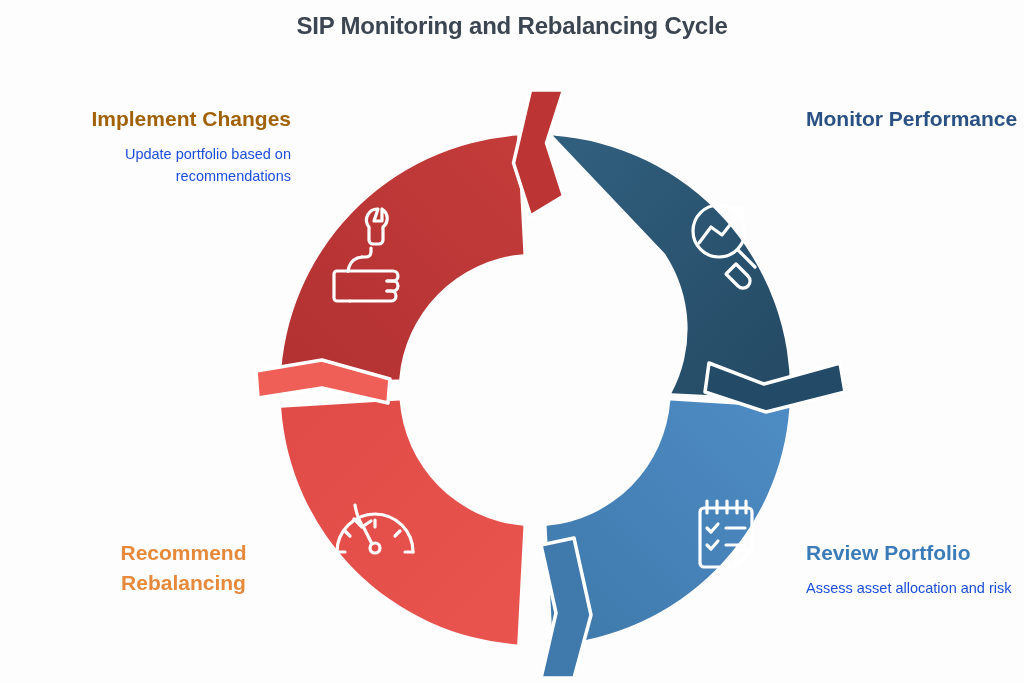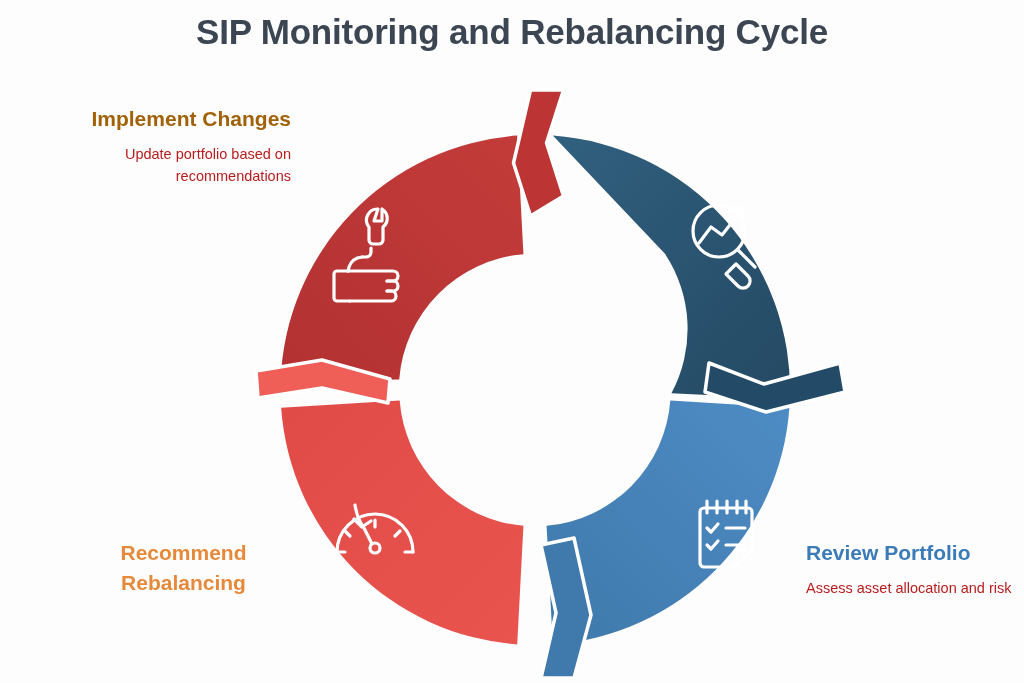--- a/index.html
+++ b/index.html
@@ -13,21 +13,21 @@
     font-family: "Liberation Sans", sans-serif;
     overflow: hidden;
     position: relative;
   }
   #page-title {
     position: absolute;
     top: 12px;
     left: 0;
     width: 1024px;
     text-align: center;
-    font-size: 35px;
+    font-size: 24px;
     font-weight: bold;
     color: #3c4652;
     letter-spacing: -0.2px;
   }
   #cycle-diagram {
     position: absolute;
     left: 0;
     top: 0;
     width: 1024px;
     height: 683px;
@@ -38,21 +38,21 @@
   }
   .label-title {
     font-size: 21px;
     font-weight: bold;
     line-height: 1.42;
     margin: 0 0 10px 0;
   }
   .label-desc {
     font-size: 14.5px;
     line-height: 1.5;
-    color: #b91c1c;
+    color: #1d4ed8;
     margin: 0;
   }
   #label-monitor-performance {
     left: 806px;
     top: 104px;
     text-align: left;
   }
   #label-review-portfolio {
     left: 806px;
     top: 538px;
@@ -247,20 +247,21 @@
              L 337 271
              a 3 3 0 0 0 -3 3
              L 334 298
              a 3 3 0 0 0 3 3
              L 350 301"></path>
   </g>
 
 </svg>
 
 <div class="label-block" id="label-monitor-performance">
+  <p class="label-title" style="color:#2a5183">Monitor Performance</p>
 </div>
 
 <div class="label-block" id="label-review-portfolio">
   <p class="label-title" style="color:#3b7cb8">Review Portfolio</p>
   <p class="label-desc">Assess asset allocation and risk</p>
 </div>
 
 <div class="label-block" id="label-recommend-rebalancing">
   <p class="label-title" style="color:#e6893a">Recommend Rebalancing</p>
 </div>

